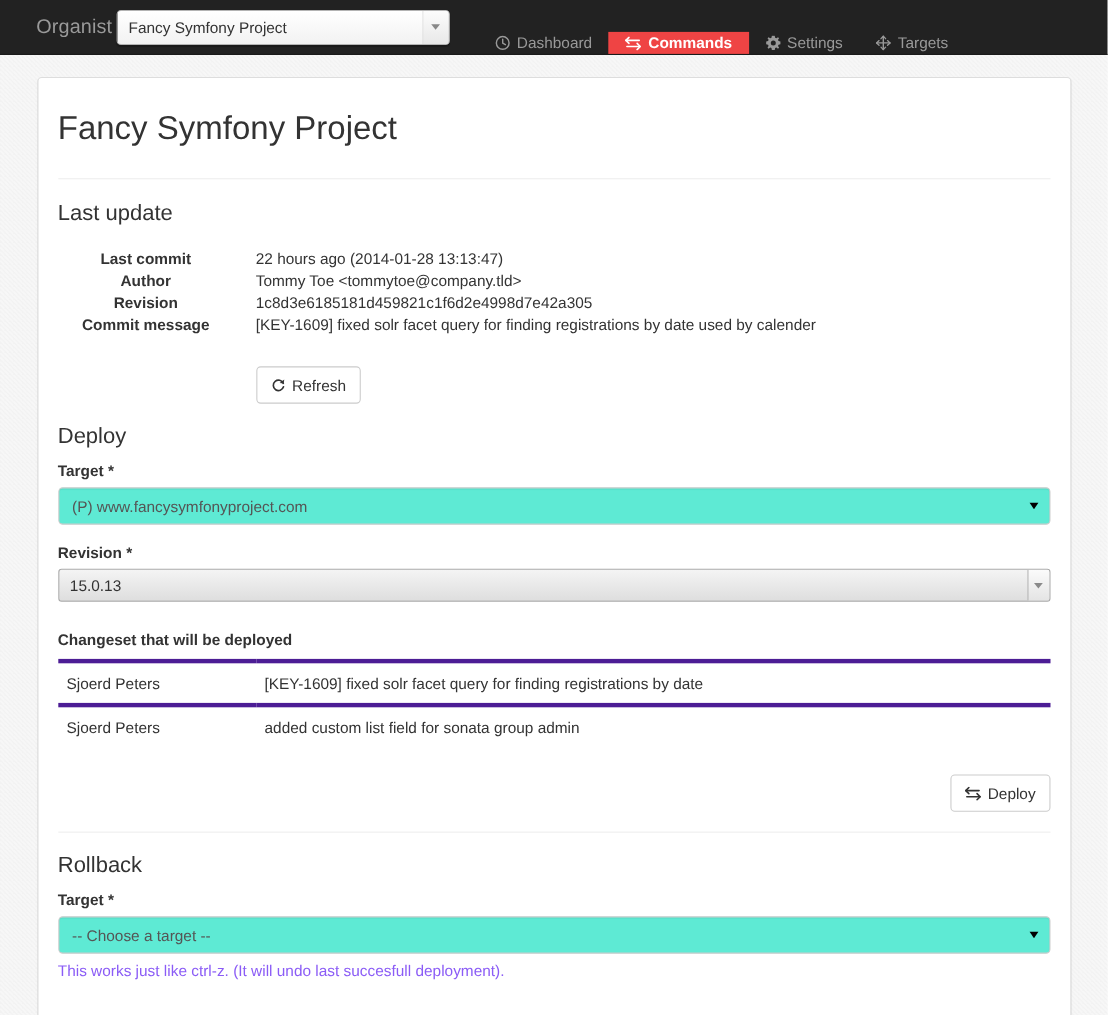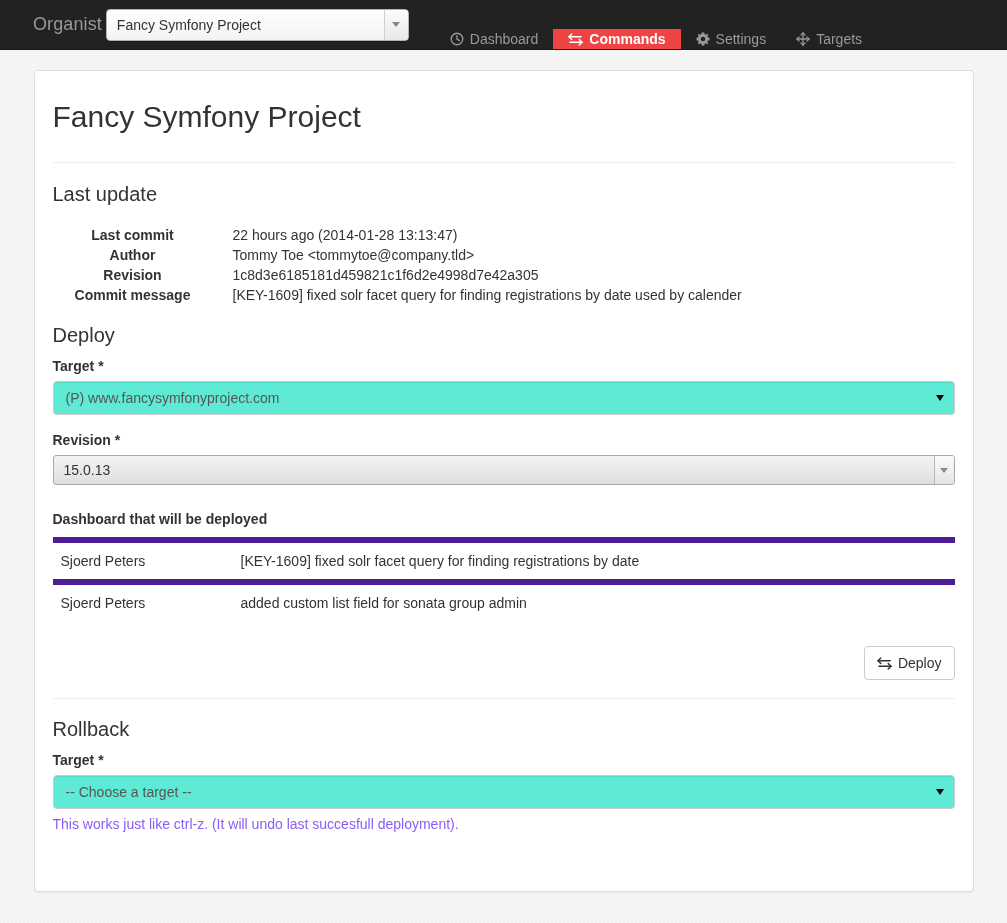--- a/index.html
+++ b/index.html
@@ -269,21 +269,21 @@
     color: #333333;
     margin: 24px 0 0 0;
     padding-bottom: 8px;
   }
   table.changeset {
     width: 100%;
     border-collapse: collapse;
     margin: 0;
   }
   table.changeset td {
-    border-top: 6px solid #4c1d95;
+    border-top: 4px solid #4c1d95;
     padding: 8px;
     font-size: 14px;
     color: #333333;
     line-height: 1.428571429;
     vertical-align: top;
   }
   table.changeset td.author { width: 180px; }
 
   .action-row {
     display: flex;
@@ -379,20 +379,31 @@
       <dt>Last commit</dt>
       <dd>22 hours ago (2014-01-28 13:13:47)</dd>
       <dt>Author</dt>
       <dd>Tommy Toe &lt;tommytoe@company.tld&gt;</dd>
       <dt>Revision</dt>
       <dd>1c8d3e6185181d459821c1f6d2e4998d7e42a305</dd>
       <dt>Commit message</dt>
       <dd>[KEY-1609] fixed solr facet query for finding registrations by date used by calender</dd>
     </dl>
 
+    <div class="refresh-wrap">
+      <button type="button" class="btn">
+        <span>
+          <svg width="14" height="14" viewBox="0 0 16 16">
+            <path d="M13.2 6.3 A5.4 5.4 0 1 0 13.4 9.9" fill="none" stroke="#333333" stroke-width="1.7" stroke-linecap="round"></path>
+            <path d="M9.4 5.9 L13.6 6.5 L14.2 2.3 Z" fill="#333333"></path>
+          </svg>
+        </span>
+        <span>Refresh</span>
+      </button>
+    </div>
 
     <h2 class="section-title">Deploy</h2>
 
     <div class="form-group">
       <label class="ctl-label">Target *</label>
       <div class="fake-select">
         <span>(P) www.fancysymfonyproject.com</span>
         <span class="fs-caret"></span>
       </div>
     </div>
@@ -400,21 +411,21 @@
     <div class="form-group">
       <label class="ctl-label">Revision *</label>
       <div class="native-select">
         <span class="ns-label">15.0.13</span>
         <span class="ns-arrow-box">
             <span class="ns-arrow"></span>
           </span>
       </div>
     </div>
 
-    <div class="changeset-head">Dashboard that will be deployed</div>
+    <div class="changeset-head">Changeset that will be deployed</div>
 
     <table class="changeset">
       <tbody>
         <tr>
           <td class="author">Sjoerd Peters</td>
           <td>[KEY-1609] fixed solr facet query for finding registrations by date</td>
         </tr>
         <tr>
           <td class="author">Sjoerd Peters</td>
           <td>added custom list field for sonata group admin</td>

